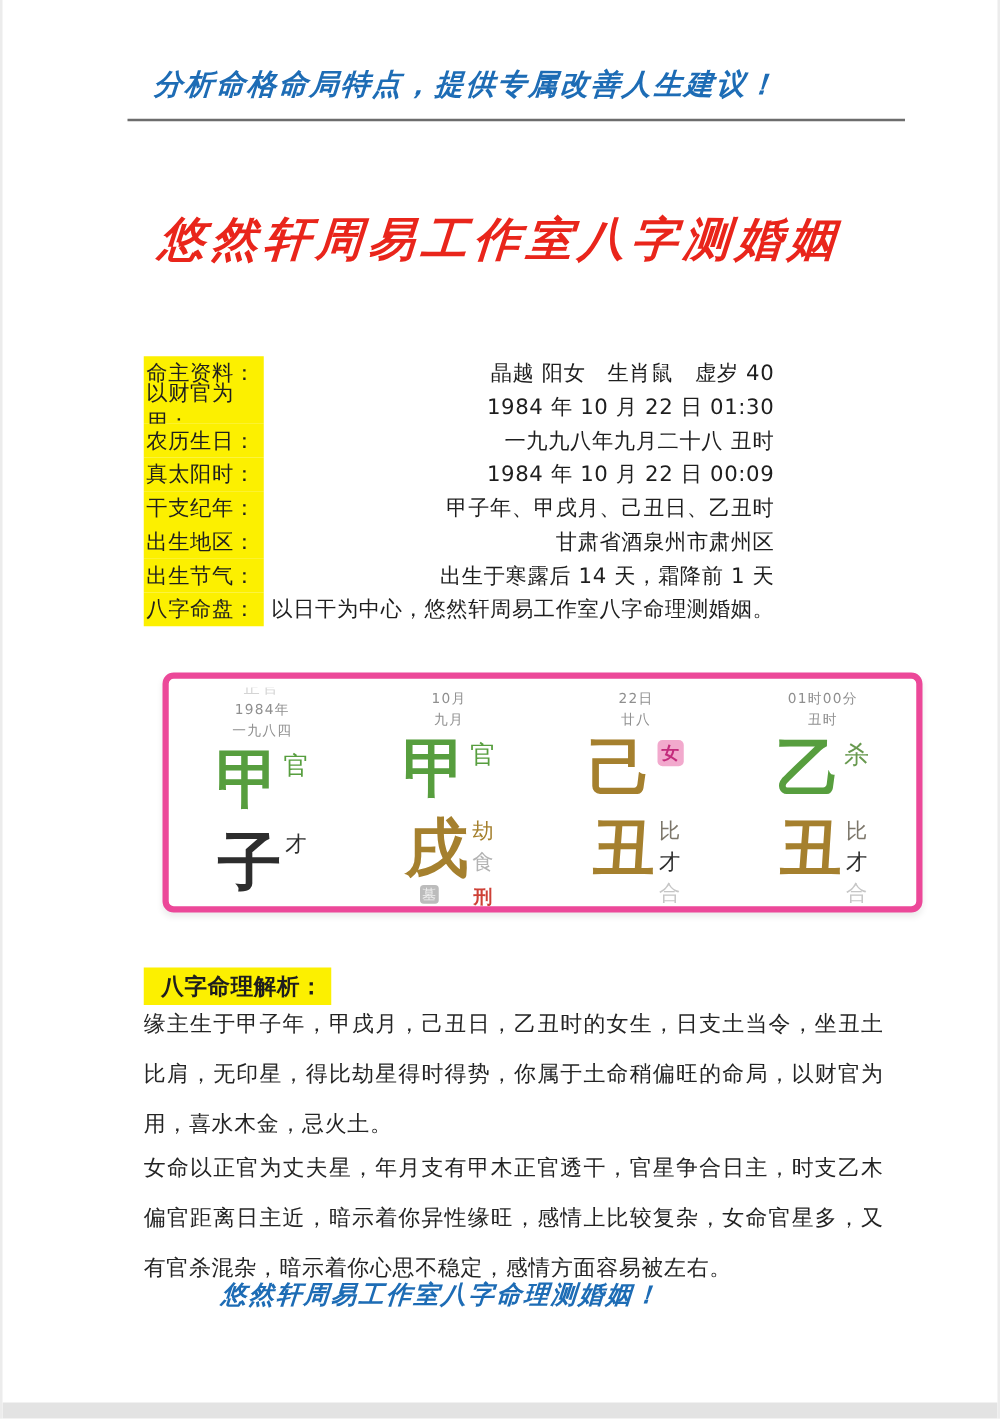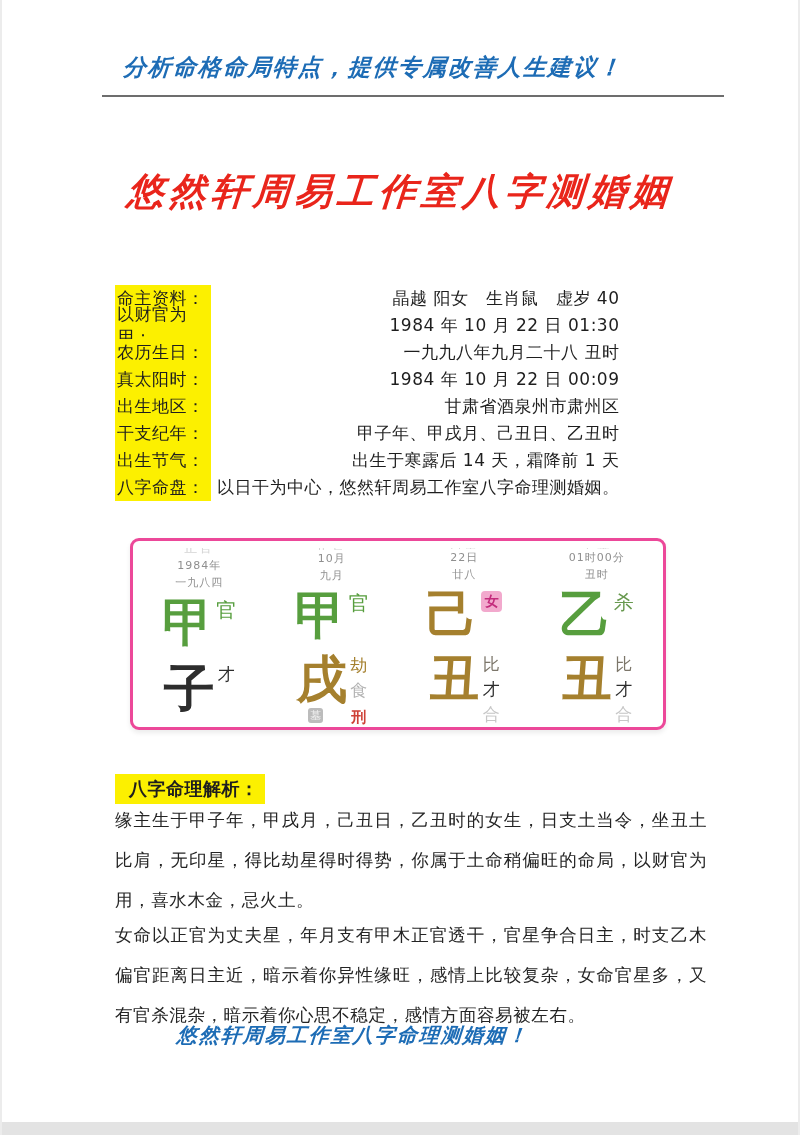--- a/index.html
+++ b/index.html
@@ -29,22 +29,22 @@
   
   .profile { position:absolute; left:113px; top:285px; font-size:17px; color:#1e1e1e; }
   .profile-row { display:flex; align-items:center; height:27px;justify-content:space-between; }
   .profile-label {
     display:flex; align-items:center; width:96px; height:27px;
     background:#fcf000; padding-left:2px; letter-spacing:0.5px;
   }
   .profile-value { margin-left:6px; letter-spacing:0.5px; white-space:nowrap; }
   
   .card {
-    position:absolute; left:128px; top:538px; width:536px; height:192px;
-    background:#fff; border:3px solid #ec4899; border-radius:9px;
+    position:absolute; left:128px; top:538px; width:608px; height:192px;
+    background:#fff; border:5px solid #ec4899; border-radius:9px;
     box-shadow:0 3px 5px rgba(0,0,0,0.08);
     display:flex; padding-top:7px; overflow:hidden;
   }
   .pillar { width:25%; display:flex; flex-direction:column; align-items:center; }
   .faint-god { height:9px; overflow:hidden; font-size:13px; color:#d4d4d4; letter-spacing:2px; }
   .faint-god span { display:block; margin-top:-9px; }
   .date-line { font-size:11px; color:#8f8f8f; line-height:17px; letter-spacing:1px; }
   .stem-row { display:flex; margin-top:4px; height:57px; }
   .big-char { font-size:51px; font-weight:bold; line-height:55px; }
   .side-tag { font-size:20px; line-height:24px; margin-left:3px; margin-top:3px; }
@@ -105,26 +105,26 @@
     </div>
     <div class="profile-row">
       <span class="profile-label">农历生日：</span>
       <span class="profile-value">一九九八年九月二十八 丑时</span>
     </div>
     <div class="profile-row">
       <span class="profile-label">真太阳时：</span>
       <span class="profile-value">1984 年 10 月 22 日 00:09</span>
     </div>
     <div class="profile-row">
+      <span class="profile-label">干支纪年：</span>
+      <span class="profile-value">甲子年、甲戌月、己丑日、乙丑时</span>
+    </div>
+    <div class="profile-row">
       <span class="profile-label">出生地区：</span>
       <span class="profile-value">甘肃省酒泉州市肃州区</span>
-    </div>
-    <div class="profile-row">
-      <span class="profile-label">干支纪年：</span>
-      <span class="profile-value">甲子年、甲戌月、己丑日、乙丑时</span>
     </div>
     <div class="profile-row">
       <span class="profile-label">出生节气：</span>
       <span class="profile-value">出生于寒露后 14 天，霜降前 1 天</span>
     </div>
     <div class="profile-row">
       <span class="profile-label">八字命盘：</span>
       <span class="profile-value">以日干为中心，悠然轩周易工作室八字命理测婚姻。</span>
     </div>
   </div>

